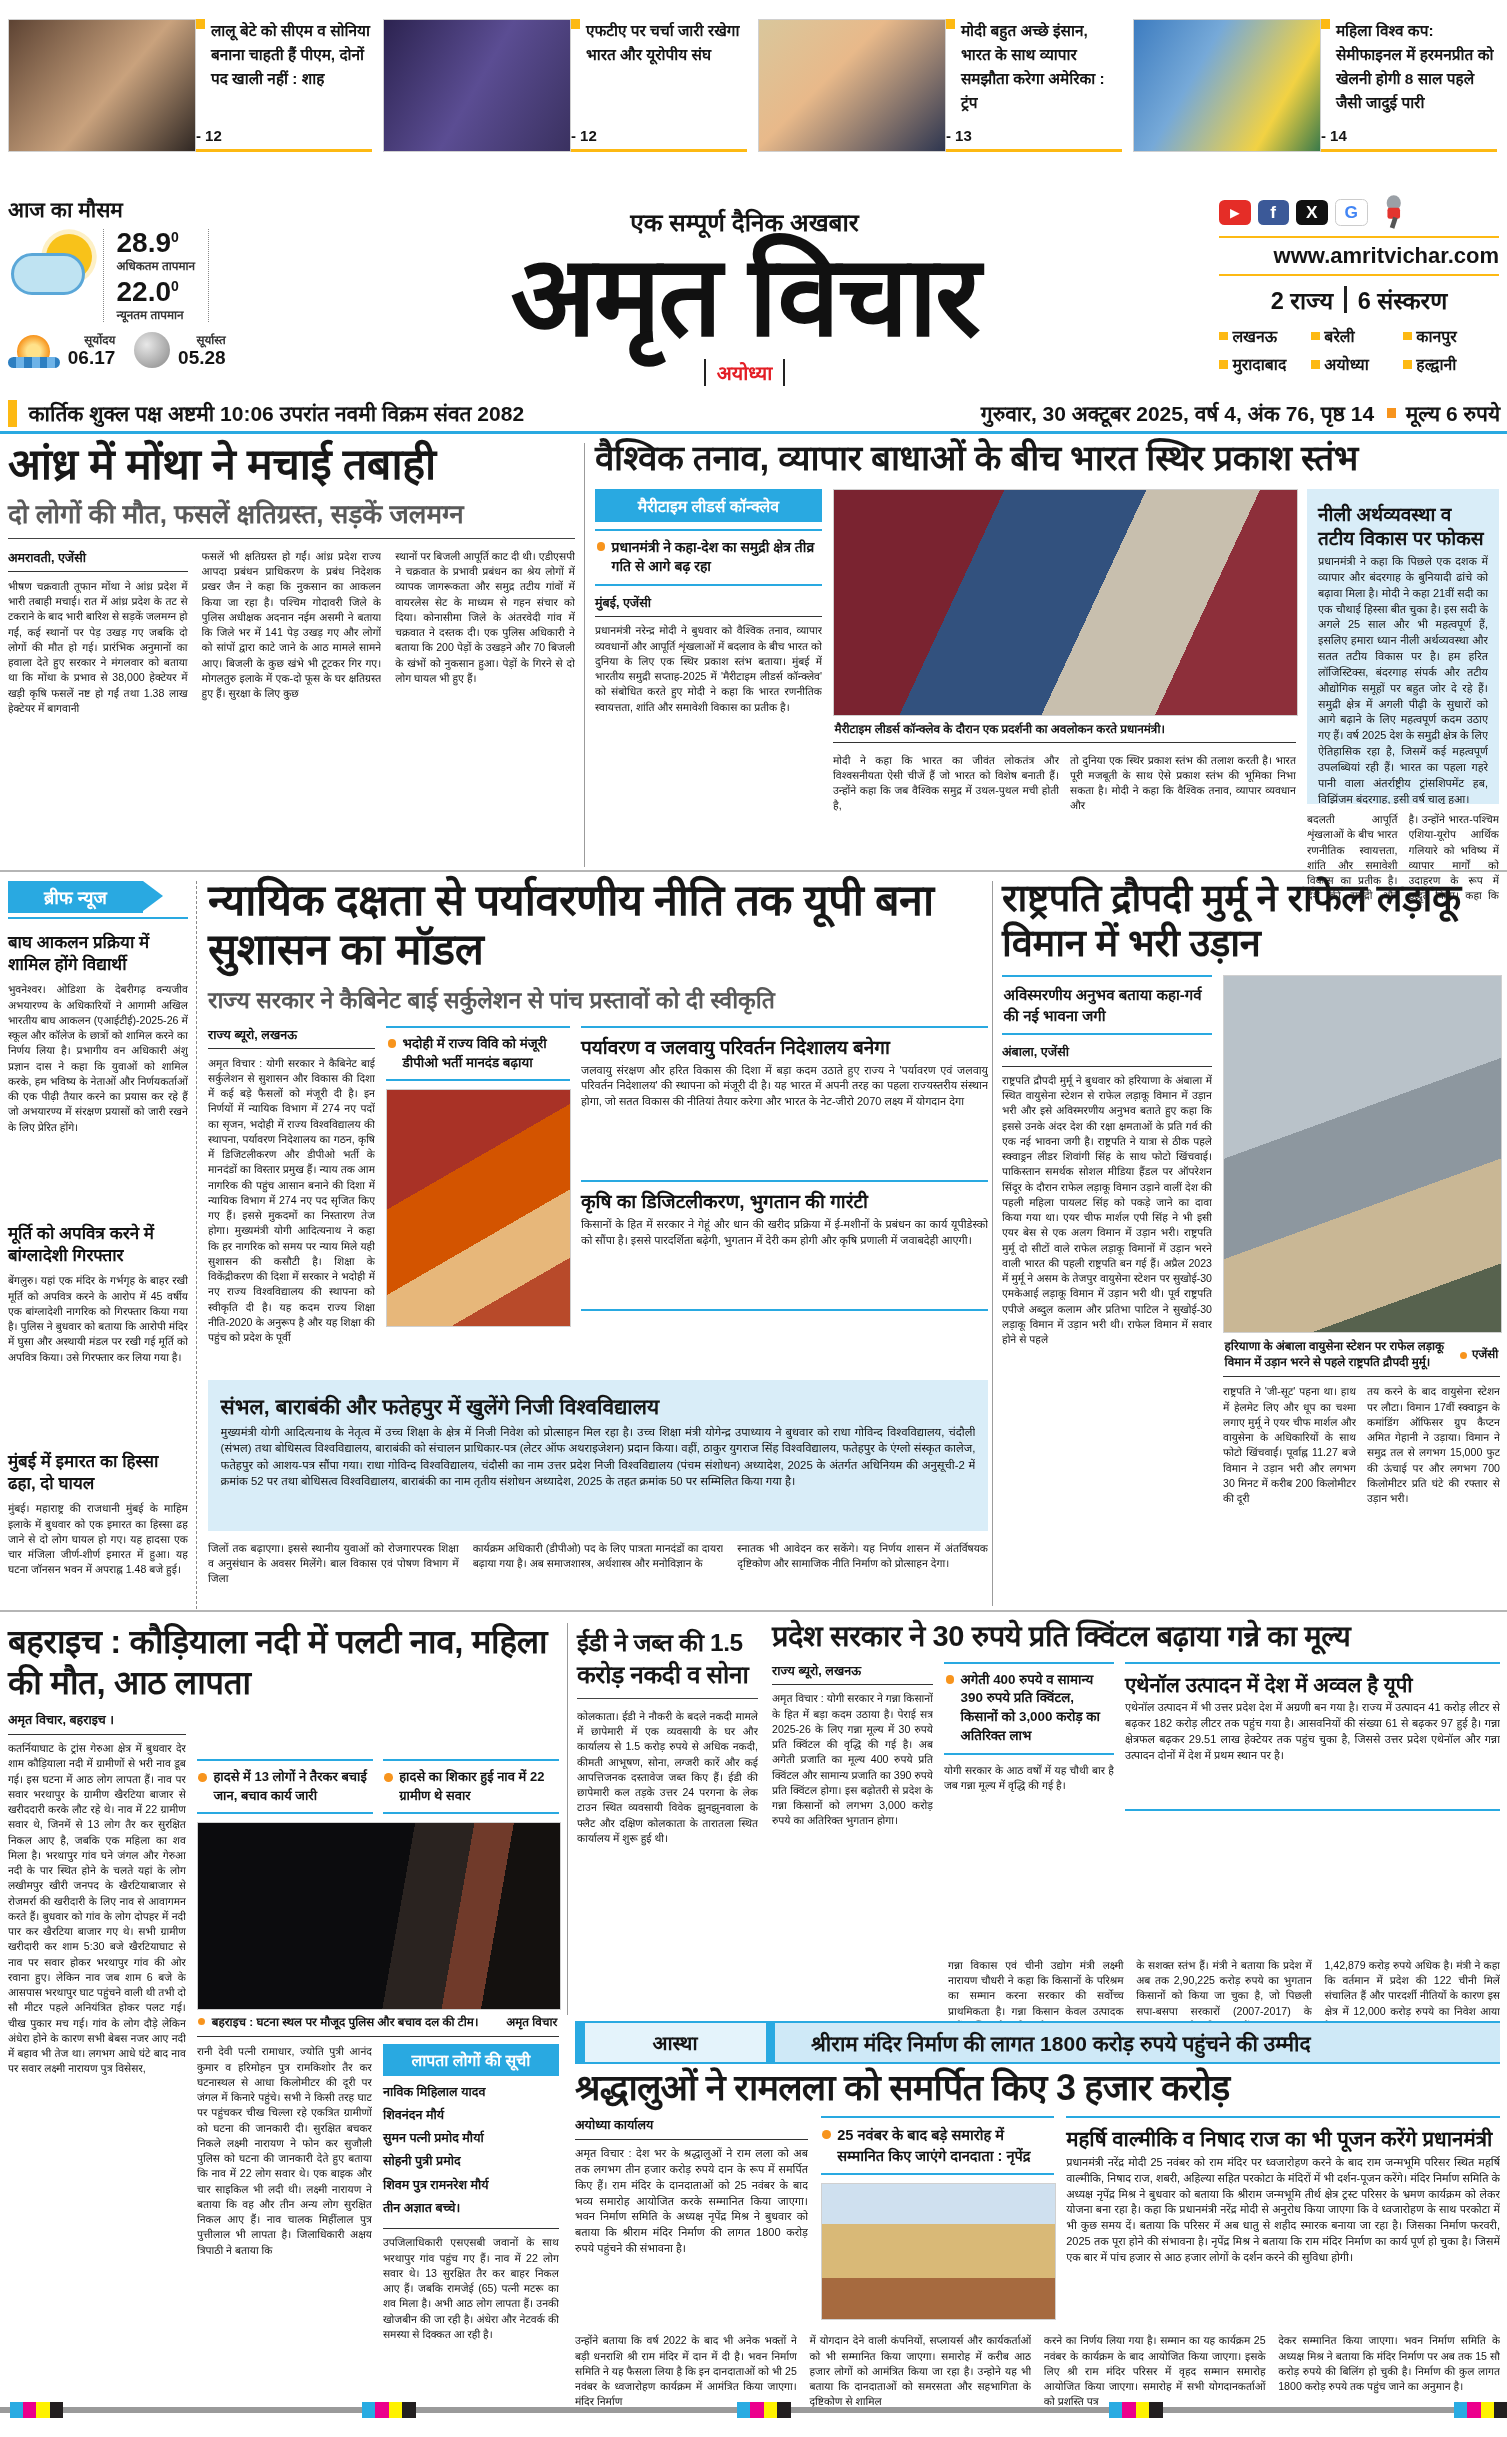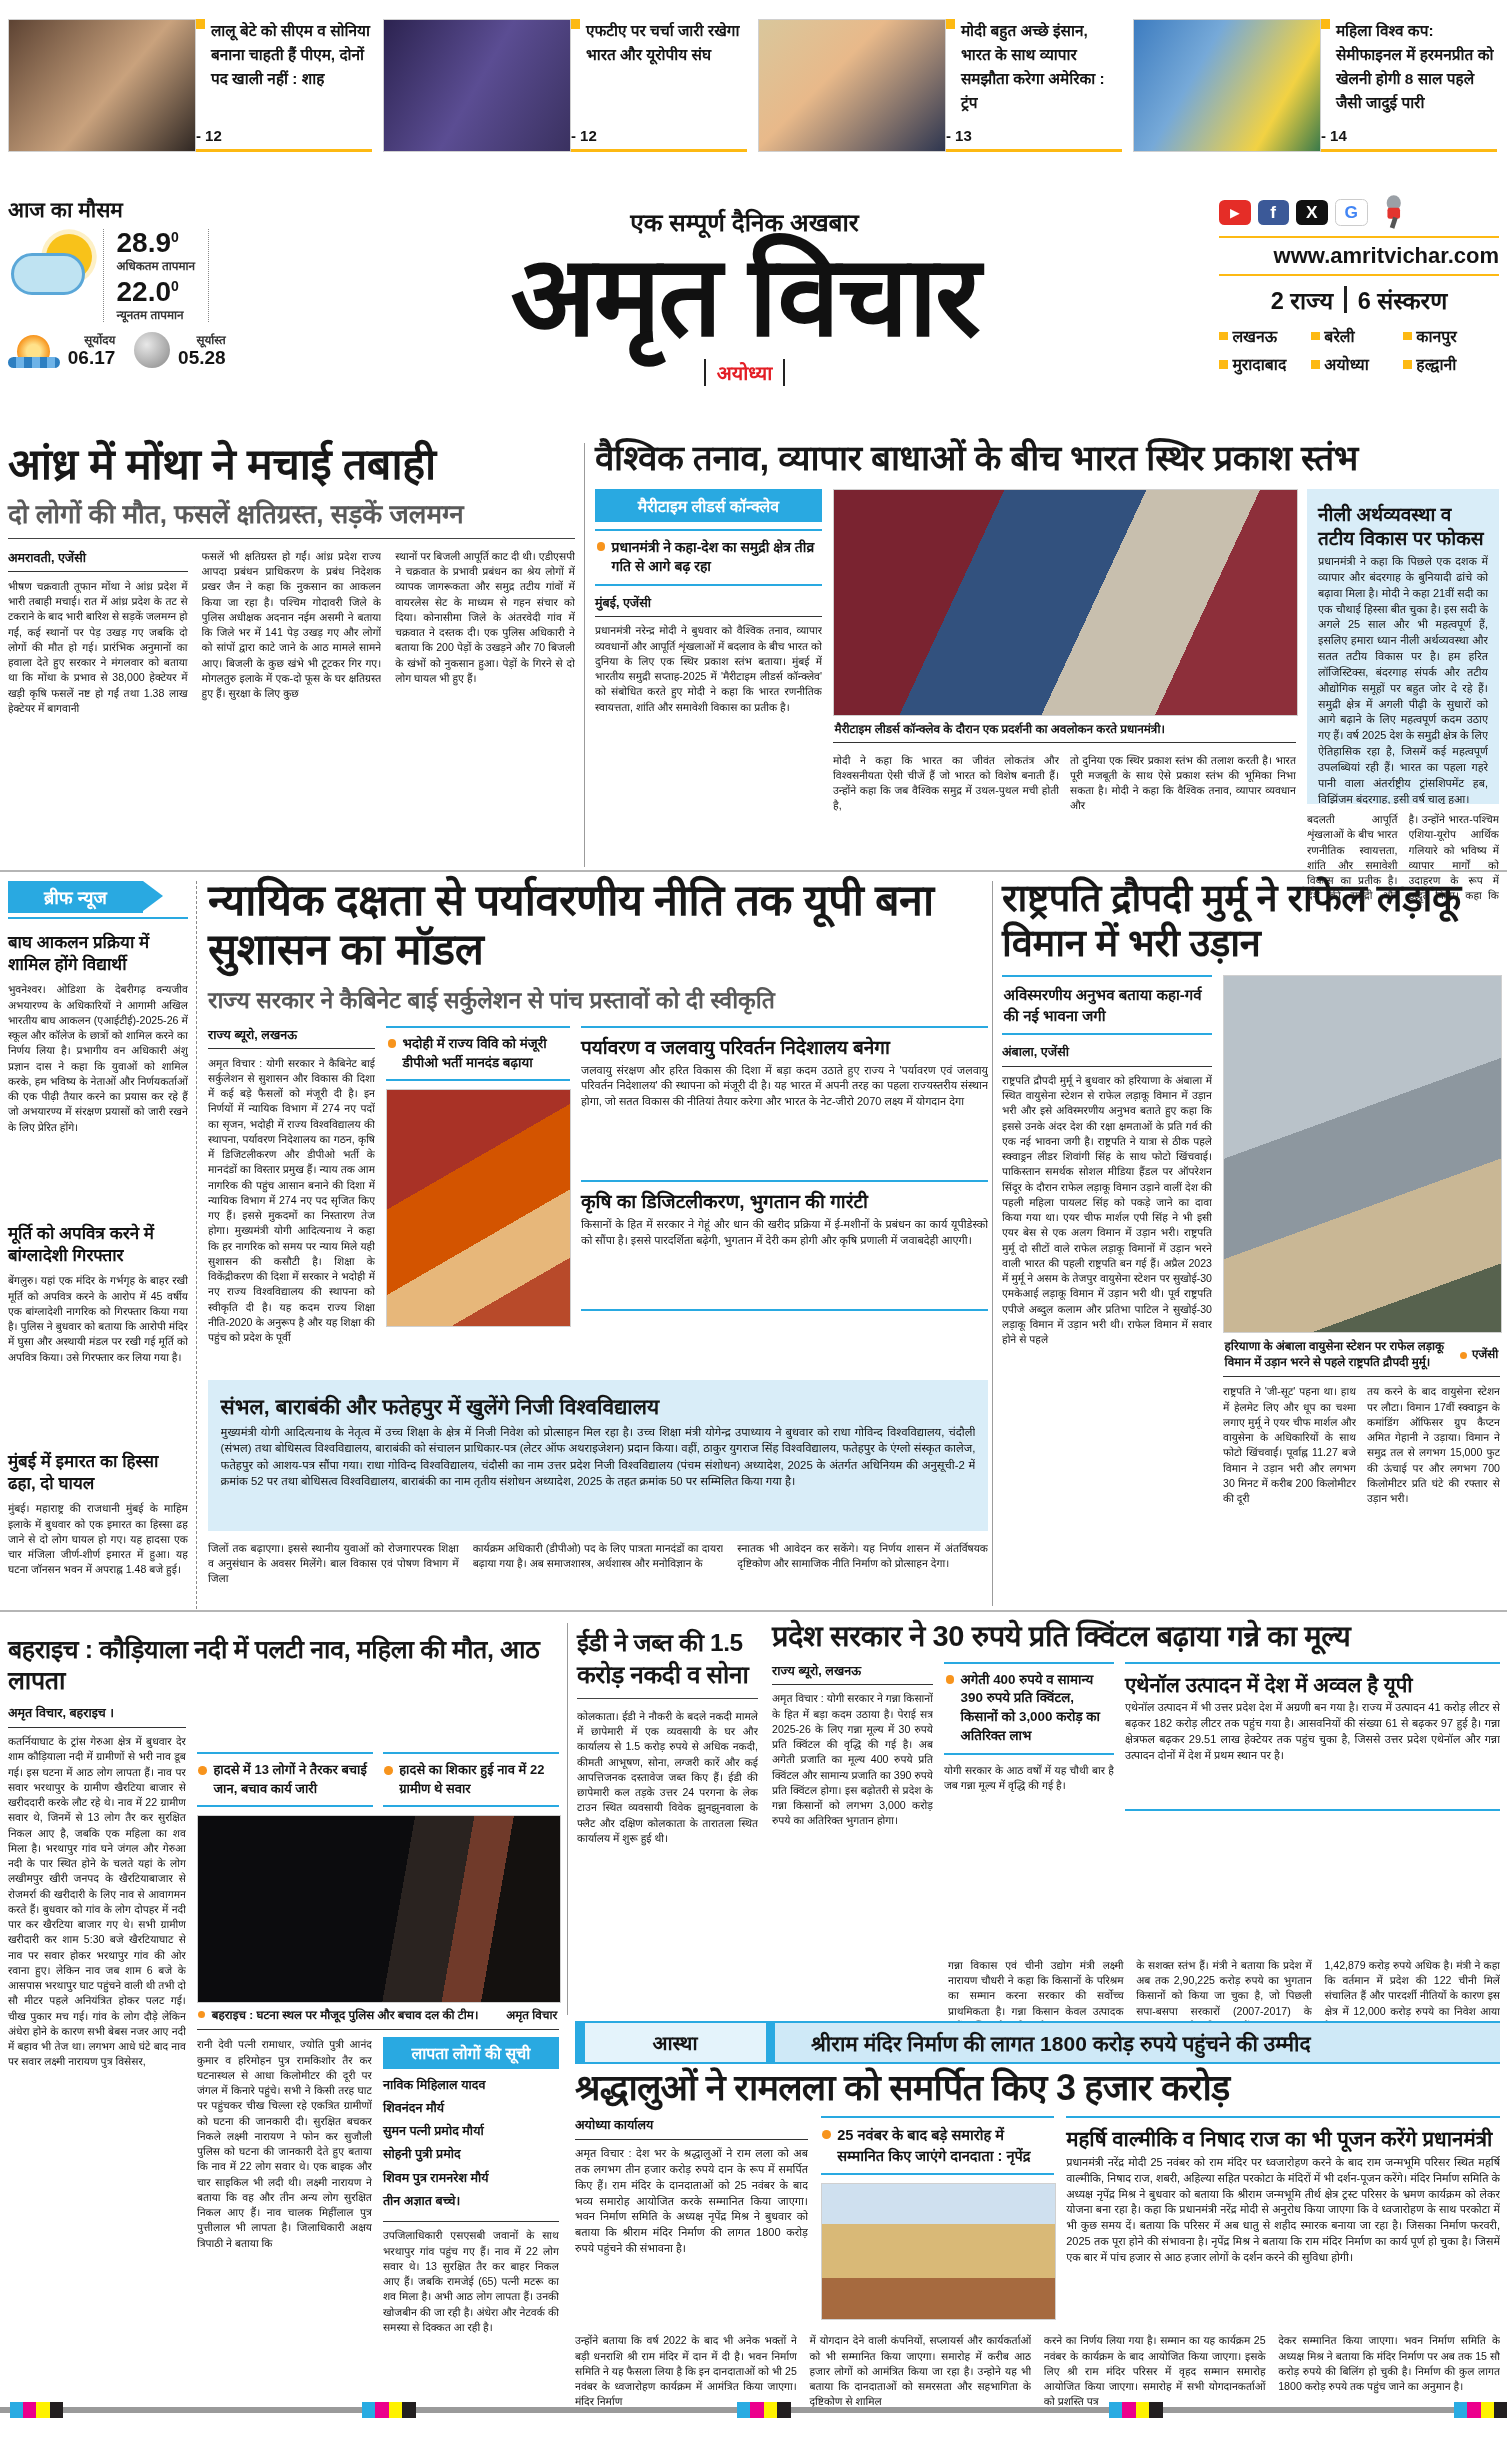--- a/index.html
+++ b/index.html
@@ -194,20 +194,27 @@
           <span class="sq"></span>
           <span>अयोध्या</span>
         </span>
       <span class="city">
           <span class="sq"></span>
           <span>हल्द्वानी</span>
         </span>
     </div>
   </div>
 
+  <div class="abs" id="panchang-row">
+    <span class="ybar"></span>
+    <span class="panchang-text">कार्तिक शुक्ल पक्ष अष्टमी 10:06 उपरांत नवमी विक्रम संवत 2082</span>
+    <span class="date-text">गुरुवार, 30 अक्टूबर 2025, वर्ष 4, अंक 76, पृष्ठ 14</span>
+    <span class="sq" style="margin:0 9.5px 0 12.6px;background:#f7941d;"></span>
+    <span class="price">मूल्य 6 रुपये</span>
+  </div>
 
   <div class="abs" style="left:7.9px;top:441px;width:567px;">
     <div class="hl" style="font-size:43px;line-height:1.1;">आंध्र में मोंथा ने मचाई तबाही</div>
     <div class="sub" style="font-size:26px;margin-top:6.3px;border-bottom:1.6px solid #444;padding-bottom:7.9px;">दो लोगों की मौत, फसलें क्षतिग्रस्त, सड़कें जलमग्न</div>
     <div style="display:flex;gap:14px;margin-top:9.5px;">
       <div style="width:180px;">
         <span class="byline">अमरावती, एजेंसी</span>
         <div class="jtext" style="height:260px;">भीषण चक्रवाती तूफान मोंथा ने आंध्र प्रदेश में भारी तबाही मचाई। रात में आंध्र प्रदेश के तट से टकराने के बाद भारी बारिश से सड़कें जलमग्न हो गईं, कई स्थानों पर पेड़ उखड़ गए जबकि दो लोगों की मौत हो गई। प्रारंभिक अनुमानों का हवाला देते हुए सरकार ने मंगलवार को बताया था कि मोंथा के प्रभाव से 38,000 हेक्टेयर में खड़ी कृषि फसलें नष्ट हो गईं तथा 1.38 लाख हेक्टेयर में बागवानी</div>
       </div>
       <div class="jtext" style="width:180px;height:309px;">फसलें भी क्षतिग्रस्त हो गईं। आंध्र प्रदेश राज्य आपदा प्रबंधन प्राधिकरण के प्रबंध निदेशक प्रखर जैन ने कहा कि नुकसान का आकलन किया जा रहा है। पश्चिम गोदावरी जिले के पुलिस अधीक्षक अदनान नईम असमी ने बताया कि जिले भर में 141 पेड़ उखड़ गए और लोगों को सांपों द्वारा काटे जाने के आठ मामले सामने आए। बिजली के कुछ खंभे भी टूटकर गिर गए। मोगलतुरु इलाके में एक-दो फूस के घर क्षतिग्रस्त हुए हैं। सुरक्षा के लिए कुछ</div>
@@ -334,21 +341,21 @@
           <div class="jtext" style="flex:1;height:236px;">राष्ट्रपति ने 'जी-सूट' पहना था। हाथ में हेलमेट लिए और धूप का चश्मा लगाए मुर्मू ने एयर चीफ मार्शल और वायुसेना के अधिकारियों के साथ फोटो खिंचवाईं। पूर्वाह्न 11.27 बजे विमान ने उड़ान भरी और लगभग 30 मिनट में करीब 200 किलोमीटर की दूरी</div>
           <div class="jtext" style="flex:1;height:236px;">तय करने के बाद वायुसेना स्टेशन पर लौटा। विमान 17वीं स्क्वाड्रन के कमांडिंग ऑफिसर ग्रुप कैप्टन अमित गेहानी ने उड़ाया। विमान ने समुद्र तल से लगभग 15,000 फुट की ऊंचाई पर और लगभग 700 किलोमीटर प्रति घंटे की रफ्तार से उड़ान भरी।</div>
         </div>
       </div>
     </div>
   </div>
 
   <div class="abs hline" style="left:0;top:1610px;width:1508px;"></div>
 
   <div class="abs" style="left:7.9px;top:1621px;width:551px;">
-    <div class="hl" style="font-size:25px;line-height:1.25;margin-top:13px;">बहराइच : कौड़ियाला नदी में पलटी नाव, महिला की मौत, आठ लापता</div>
+    <div class="hl" style="font-size:33px;line-height:1.25;">बहराइच : कौड़ियाला नदी में पलटी नाव, महिला की मौत, आठ लापता</div>
     <div style="display:flex;gap:11px;margin-top:7.9px;">
       <div style="width:178px;flex:none;">
         <span class="byline">अमृत विचार, बहराइच ।</span>
         <div class="jtext" style="height:622px;">कतर्नियाघाट के ट्रांस गेरुआ क्षेत्र में बुधवार देर शाम कौड़ियाला नदी में ग्रामीणों से भरी नाव डूब गई। इस घटना में आठ लोग लापता हैं। नाव पर सवार भरथापुर के ग्रामीण खैरटिया बाजार से खरीददारी करके लौट रहे थे। नाव में 22 ग्रामीण सवार थे, जिनमें से 13 लोग तैर कर सुरक्षित निकल आए है, जबकि एक महिला का शव मिला है। भरथापुर गांव घने जंगल और गेरुआ नदी के पार स्थित होने के चलते यहां के लोग लखीमपुर खीरी जनपद के खैरटियाबाजार से रोजमर्रा की खरीदारी के लिए नाव से आवागमन करते हैं। बुधवार को गांव के लोग दोपहर में नदी पार कर खैरटिया बाजार गए थे। सभी ग्रामीण खरीदारी कर शाम 5:30 बजे खैरटियाघाट से नाव पर सवार होकर भरथापुर गांव की ओर रवाना हुए। लेकिन नाव जब शाम 6 बजे के आसपास भरथापुर घाट पहुंचने वाली थी तभी दो सौ मीटर पहले अनियंत्रित होकर पलट गई। चीख पुकार मच गई। गांव के लोग दौड़े लेकिन अंधेरा होने के कारण सभी बेबस नजर आए नदी में बहाव भी तेज था। लगभग आधे घंटे बाद नाव पर सवार लक्ष्मी नारायण पुत्र विसेसर,</div>
       </div>
       <div style="flex:1;margin-top:48px;">
         <div style="display:flex;gap:9.5px;">
           <div class="bullet-box" style="font-size:13px;flex:1;">
               <span class="dot"></span>
               <span>हादसे में 13 लोगों ने तैरकर बचाई जान, बचाव कार्य जारी</span>

